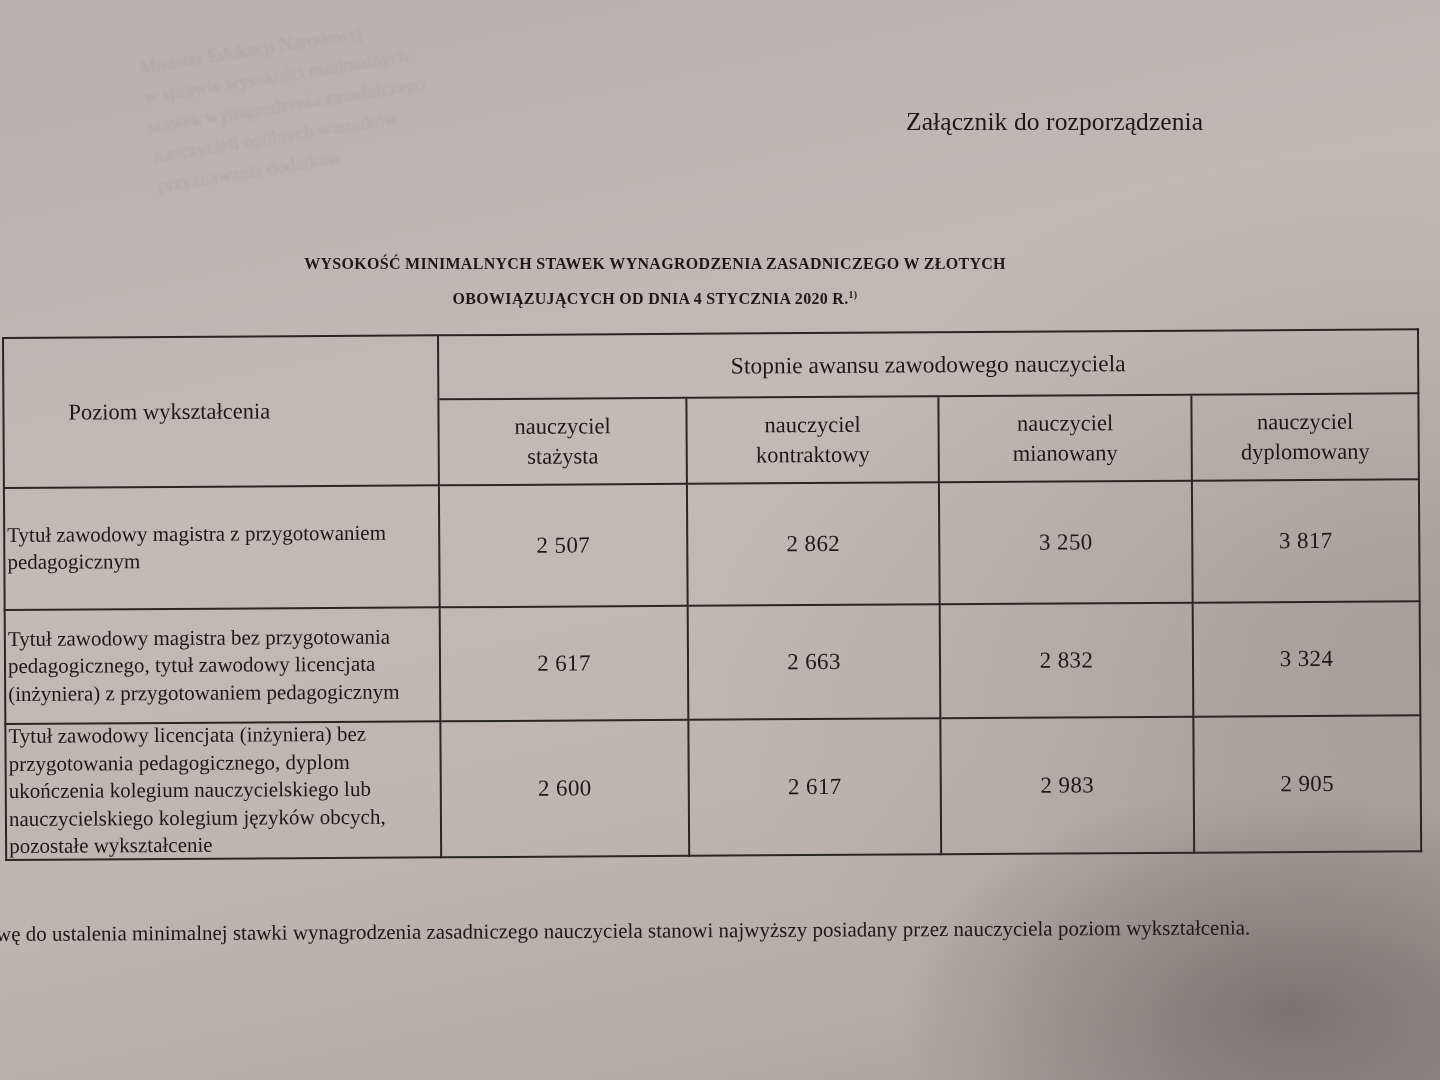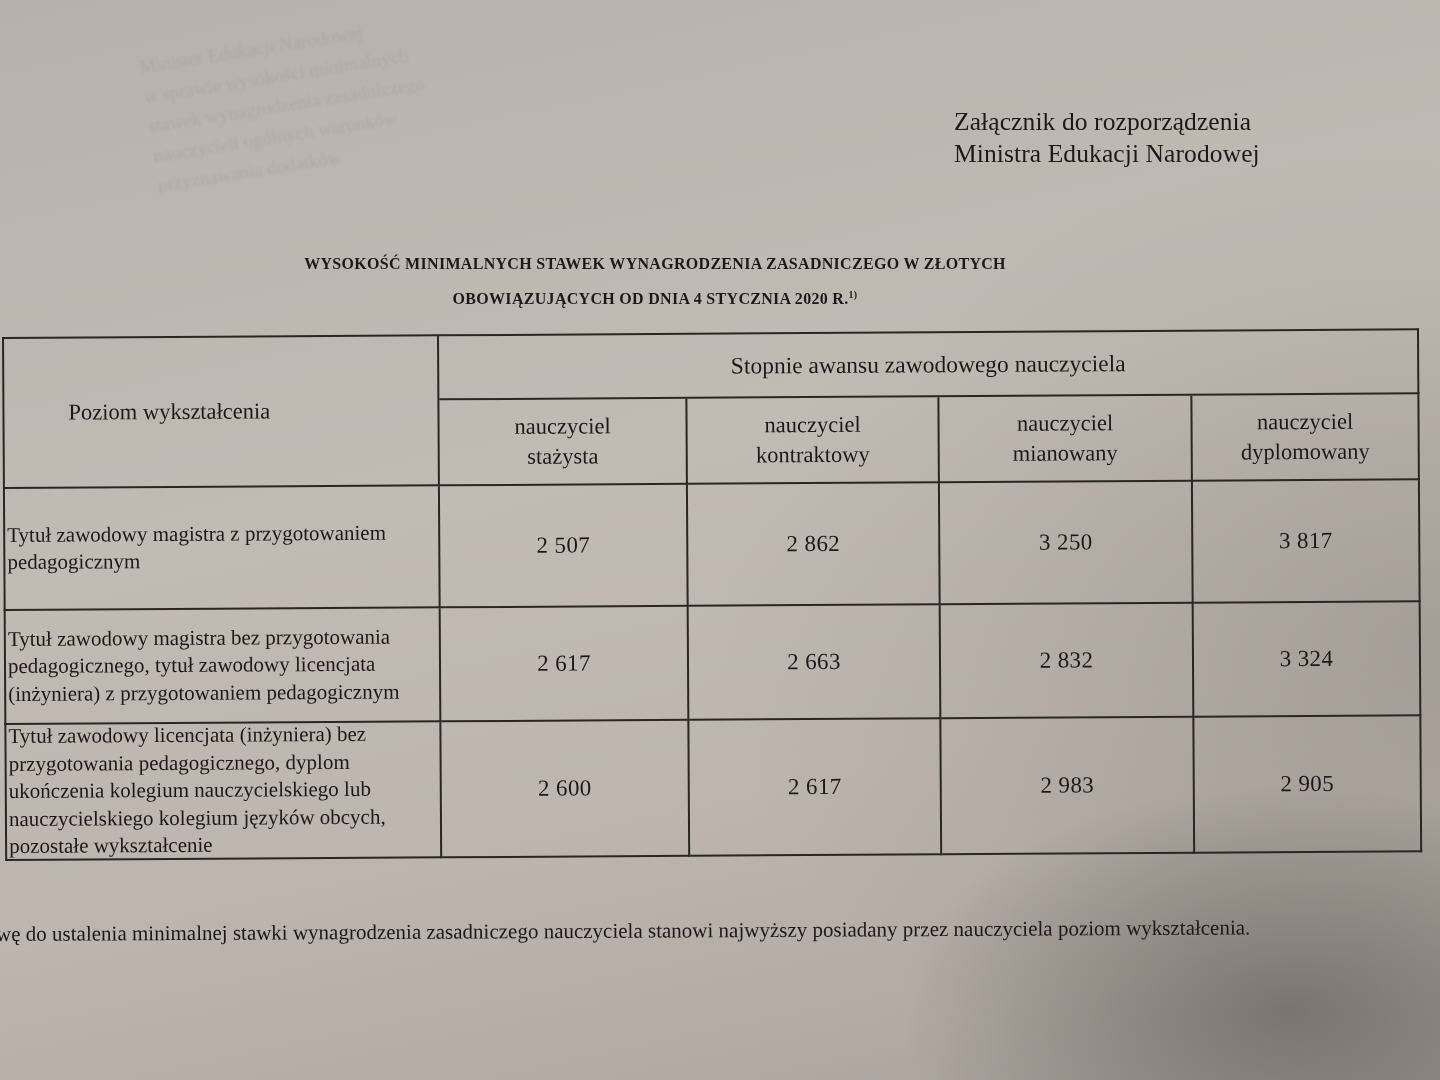--- a/index.html
+++ b/index.html
@@ -32,21 +32,21 @@
     line-height: 30px;
     color: #2a2520;
     filter: blur(1.1px);
     white-space: pre-line;
     pointer-events: none;
     user-select: none;
   }
 
   .hdr-block {
     position: absolute;
-    left: 954px;
+    left: 906px;
     top: 106px;
     font-size: 25.5px;
     line-height: 32px;
     letter-spacing: 0.1px;
   }
   .hdr-block div { white-space: pre; }
 
   .doc-title {
     position: absolute;
     left: 0;
@@ -110,21 +110,20 @@
 <div id="page">
 
   <div class="showthrough">Minister Edukacji Narodowej
 w sprawie wysokości minimalnych
 stawek wynagrodzenia zasadniczego
 nauczycieli ogólnych warunków
 przyznawania dodatków</div>
 
   <div class="hdr-block">
     <div>Załącznik do rozporządzenia</div>
-    <div>Ministra Edukacji Narodowej</div>
   </div>
 
   <div class="doc-title">
     <span>WYSOKOŚĆ MINIMALNYCH STAWEK WYNAGRODZENIA ZASADNICZEGO W ZŁOTYCH</span>
     <span class="l2"><span>OBOWIĄZUJĄCYCH OD DNIA 4 STYCZNIA 2020 R.</span><sup>1)</sup></span>
   </div>
 
   <div id="tbl">
 
     <div class="cell c-left stub bt bb bl br" style="left:0px; top:0px; width:437px; height:152px;">

